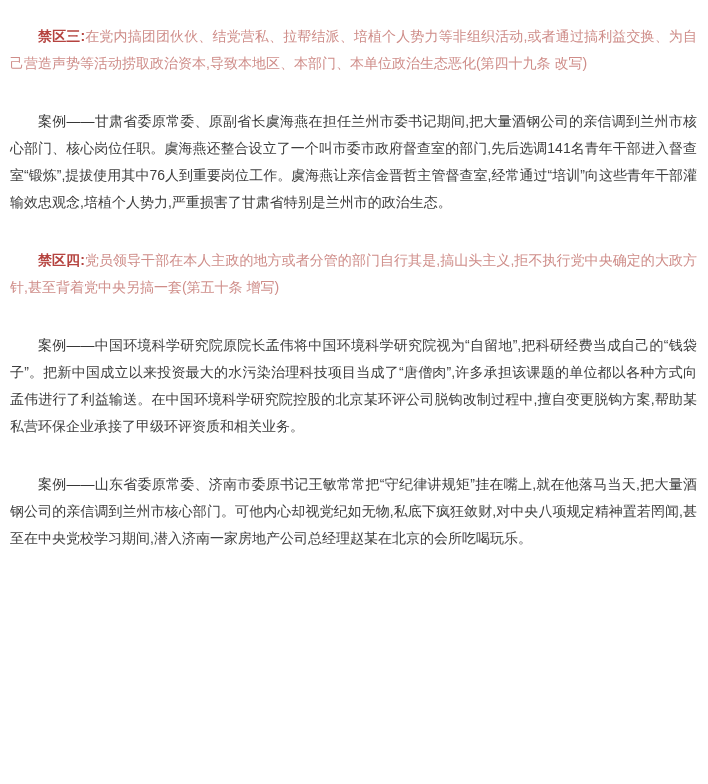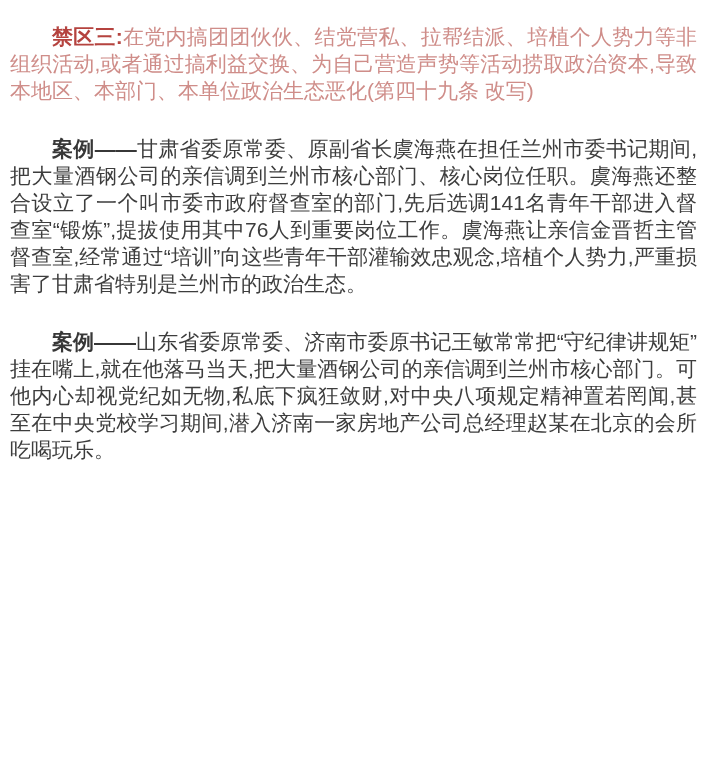--- a/index.html
+++ b/index.html
@@ -11,49 +11,51 @@
     width: 708px;
     height: 784px;
     overflow: hidden;
     font-family: "Liberation Sans", "DejaVu Sans", sans-serif;
   }
   .doc {
     padding: 23px 11px 0 10px;
   }
   .doc p {
     margin: 0 0 31px 0;
-    font-size: 21px;
+    font-size: 14px;
     line-height: 27px;
     text-align: justify;
     text-indent: 2em;
     word-break: break-all;
   }
   .p-forbidden {
     color: var(--forbidden-text, #cf8d89);
   }
   .p-forbidden .label {
     color: var(--forbidden-label, #b5433f);
     font-weight: bold;
   }
   .p-case {
     color: var(--case-text, #3d3d3d);
   }
   .p-case .label {
     color: var(--case-label, #373737);
-    font-weight: bold;
+    font-weight: normal;
     margin-top: 20px;
   }
 </style>
 </head>
 <body>
 
 <div class="doc">
 
   <p class="p-forbidden"><span class="label">禁区三:</span><span class="txt">在党内搞团团伙伙、结党营私、拉帮结派、培植个人势力等非组织活动,或者通过搞利益交换、为自己营造声势等活动捞取政治资本,导致本地区、本部门、本单位政治生态恶化(第四十九条 改写)</span></p>
 
   <p class="p-case"><span class="label">案例——</span><span class="txt">甘肃省委原常委、原副省长虞海燕在担任兰州市委书记期间,把大量酒钢公司的亲信调到兰州市核心部门、核心岗位任职。虞海燕还整合设立了一个叫市委市政府督查室的部门,先后选调141名青年干部进入督查室“锻炼”,提拔使用其中76人到重要岗位工作。虞海燕让亲信金晋哲主管督查室,经常通过“培训”向这些青年干部灌输效忠观念,培植个人势力,严重损害了甘肃省特别是兰州市的政治生态。</span></p>
 
+  <p class="p-forbidden"><span class="label">禁区四:</span><span class="txt">党员领导干部在本人主政的地方或者分管的部门自行其是,搞山头主义,拒不执行党中央确定的大政方针,甚至背着党中央另搞一套(第五十条 增写)</span></p>
 
+  <p class="p-case"><span class="label">案例——</span><span class="txt">中国环境科学研究院原院长孟伟将中国环境科学研究院视为“自留地”,把科研经费当成自己的“钱袋子”。把新中国成立以来投资最大的水污染治理科技项目当成了“唐僧肉”,许多承担该课题的单位都以各种方式向孟伟进行了利益输送。在中国环境科学研究院控股的北京某环评公司脱钩改制过程中,擅自变更脱钩方案,帮助某私营环保企业承接了甲级环评资质和相关业务。</span></p>
 
 
   <p class="p-case"><span class="label">案例——</span><span class="txt">山东省委原常委、济南市委原书记王敏常常把“守纪律讲规矩”挂在嘴上,就在他落马当天,把大量酒钢公司的亲信调到兰州市核心部门。可他内心却视党纪如无物,私底下疯狂敛财,对中央八项规定精神置若罔闻,甚至在中央党校学习期间,潜入济南一家房地产公司总经理赵某在北京的会所吃喝玩乐。</span></p>
 
 </div>
 
 </body></html>

